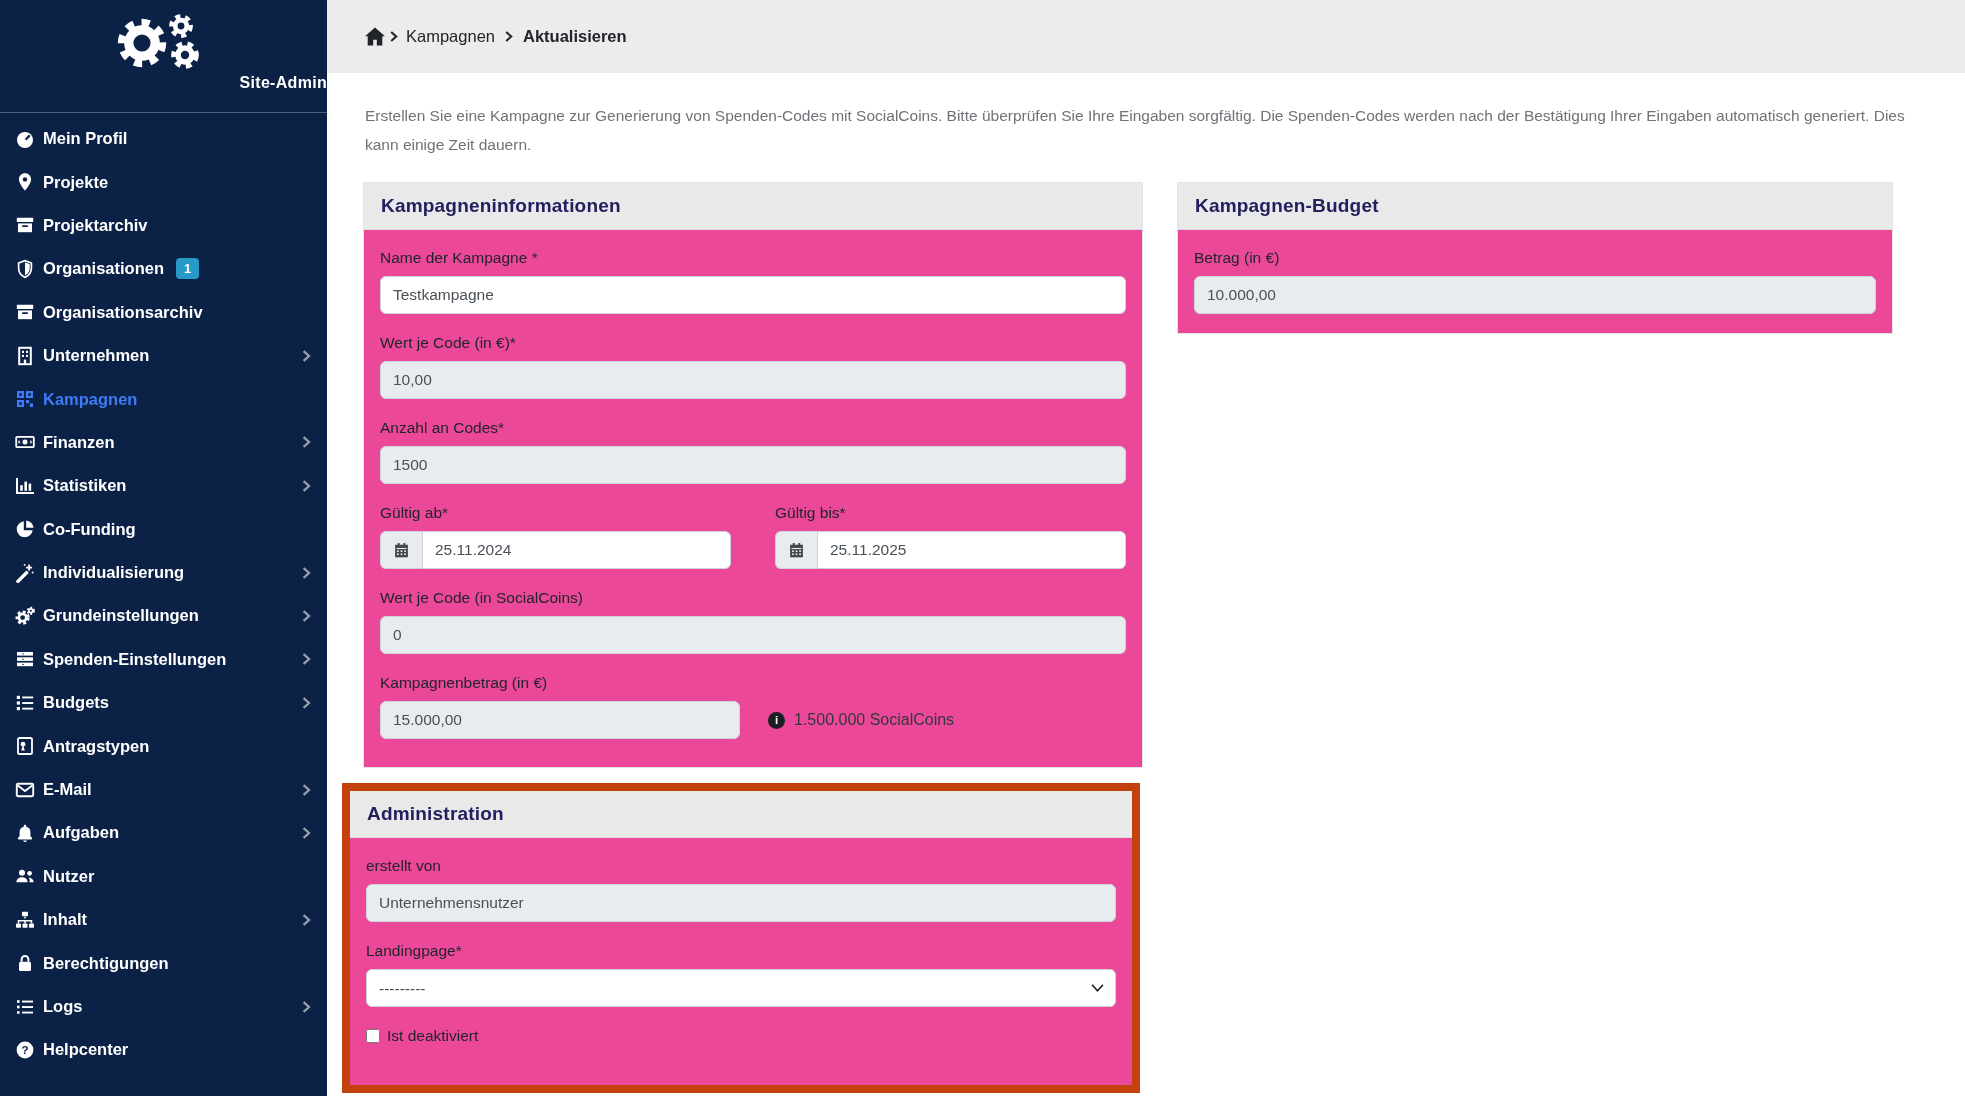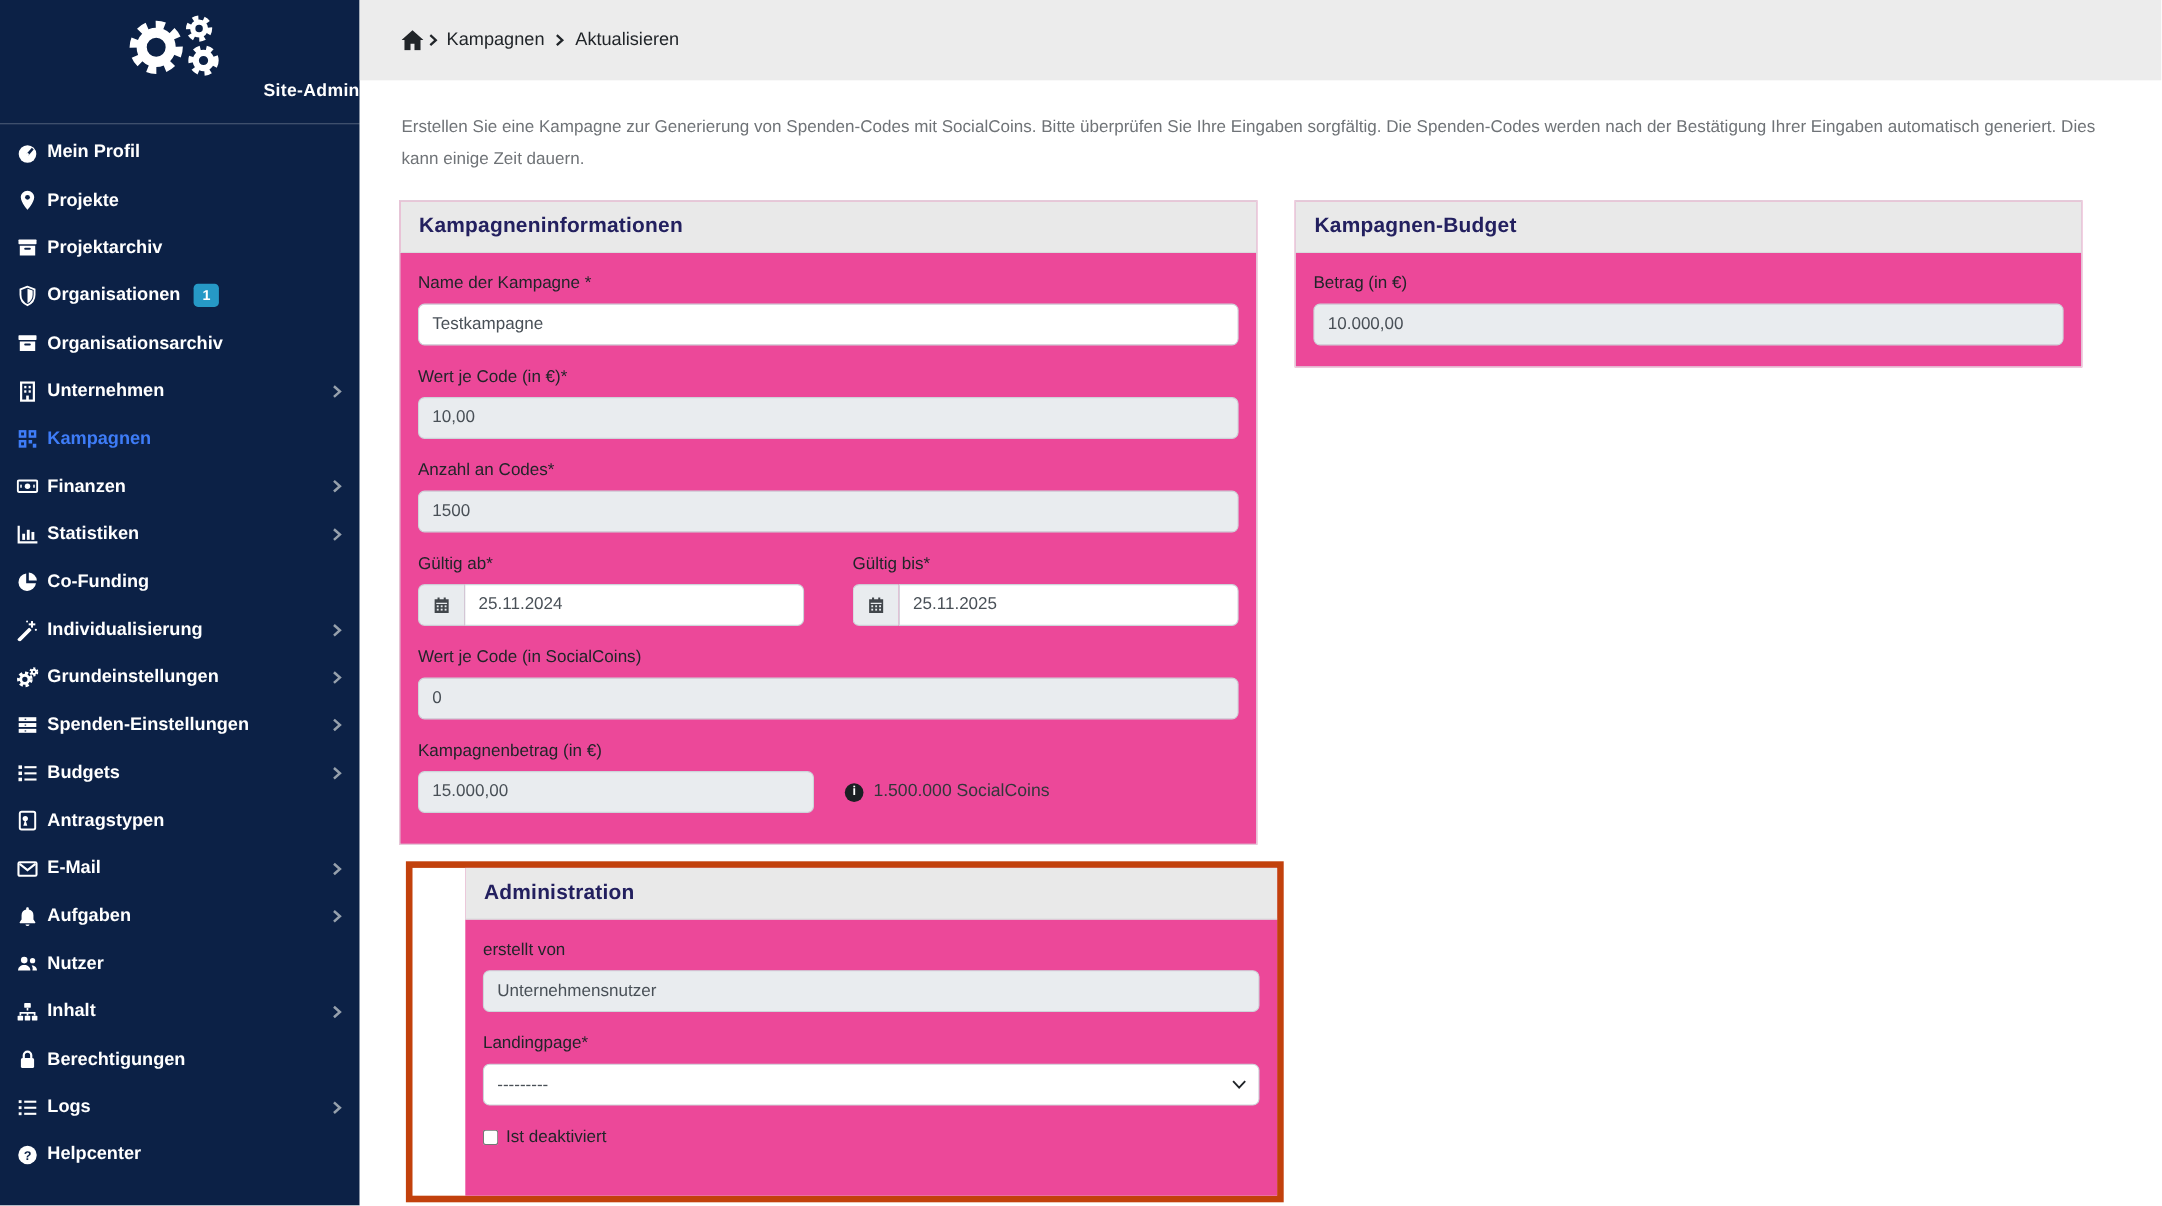--- a/index.html
+++ b/index.html
@@ -17,34 +17,34 @@
   .mi .ic svg { width:20px; height:20px; display:block; }
   .mi .lb { margin-left:6px; white-space:nowrap; }
   .mi.active { color:#3e7cf7; }
   .mi .badge { margin-left:12px; background:#2699c6; color:#fff; font-size:13px; font-weight:700; padding:4px 8px; border-radius:4px; line-height:1; }
   .mi .chev { margin-left:auto; display:flex; }
 
   
   .main { position:absolute; left:327px; top:0; width:1638px; height:1096px; background:#fff; }
   .crumbbar { height:73px; background:#ececec; display:flex; align-items:center; padding-left:38px; }
   .crumb { font-size:16.5px; color:#212529; cursor:pointer; }
-  .crumb.current { font-weight:400; cursor:default;text-align:center; }
+  .crumb.current { font-weight:700; cursor:default;text-align:center; }
   .crumb-sep { margin:0 10px; display:flex; }
   .crumb-sep.tight { margin:0 8px 0 5px; }
   .home-ic { display:flex; cursor:pointer; }
 
   .intro { position:absolute; left:38px; top:101px; width:1574px; font-size:15.5px; line-height:29px; color:#6f7377; }
 
   .panel { background:#ec4899; border:1px solid #e2e3e5; }
   .panel-head { height:47px; display:flex; align-items:center; padding:0 17px; background:#e9e9e9; border-bottom:1px solid #dadbdd; font-size:19px; font-weight:700; color:#23205f; letter-spacing:.2px; }
   .panel-body { padding:19px 16px; }
 
   .panel-info   { position:absolute; left:36px;  top:182px; width:780px; min-height:586px; }
   .panel-budget { position:absolute; left:850px; top:182px; width:716px; }
-  .red-frame    { position:absolute; left:42px;  top:783px; width:798px; height:310px; border:6px solid #c2410c;padding-left:48px; }
+  .red-frame    { position:absolute; left:15px;  top:783px; width:798px; height:310px; border:8px solid #c2410c; }
   .red-frame .panel { width:100%; height:100%; border:none; }
 
   .fg { margin-bottom:20px; }
   .fg label { display:block; margin-bottom:9px; font-size:15.5px; color:#212529; }
   .ctl { display:block; width:100%; height:38px; padding:7px 12px; font-size:15.5px; color:#495057; background:#fff;
          border:1px solid #ced4da; border-radius:6px; font-family:inherit; }
   .ctl:disabled { background:#e9ecef; color:#495057; opacity:1; }
   .row2 { display:flex; gap:44px; }
   .col { flex:1; }
   .igroup { display:flex; }

